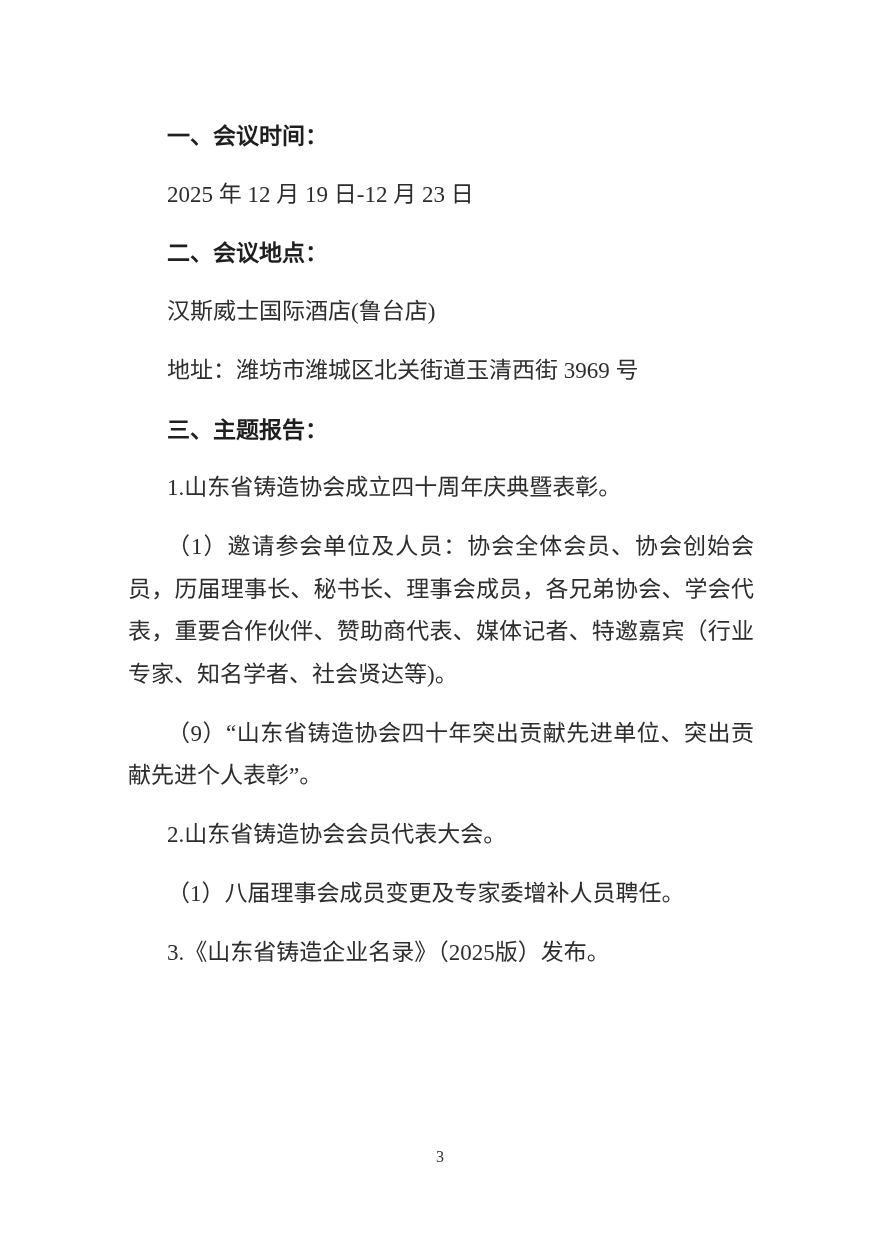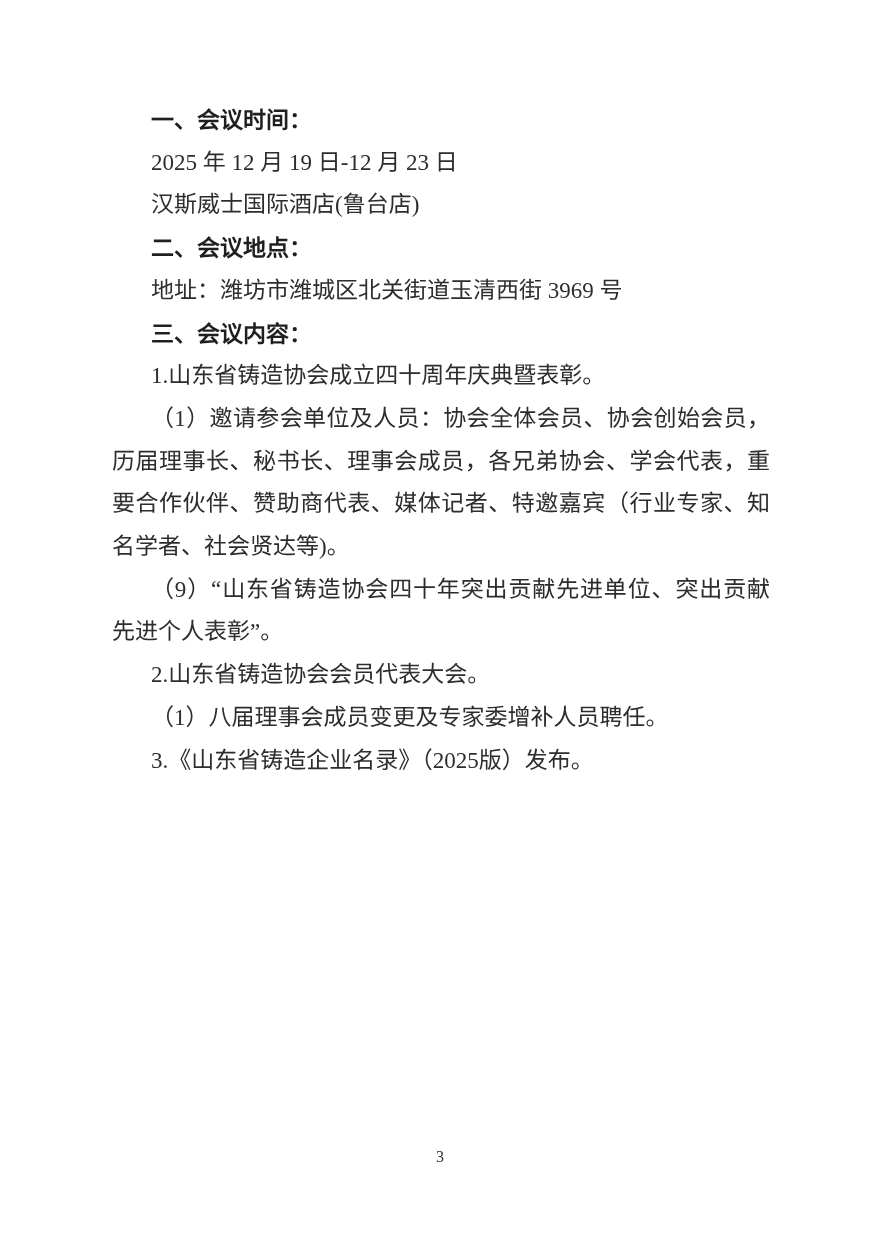--- a/index.html
+++ b/index.html
@@ -21,21 +21,21 @@
     height: 1245px;
     background: #ffffff;
   }
   .doc-body {
     position: absolute;
     left: 112px;
     top: 99px;
     width: 658px;
   }
   p.para {
-    margin: 0;
+    margin: 16px;
     padding: 0;
     font-family: "Liberation Serif", "DejaVu Serif", serif;
     font-size: 23px;
     line-height: 42.7px;
     color: #2d2d2d;
     text-align: justify;
     text-indent: 39px;
     word-break: normal;
     overflow-wrap: break-word;
   }
@@ -58,24 +58,24 @@
     color: #333333;
   }
 </style>
 </head>
 <body>
 
 <div class="page">
   <div class="doc-body">
       <p class="para heading">一、会议时间：</p>
       <p class="para body">2025 年 12 月 19 日-12 月 23 日</p>
+      <p class="para heading">二、会议地点：</p>
       <p class="para body">汉斯威士国际酒店(鲁台店)</p>
-      <p class="para heading">二、会议地点：</p>
       <p class="para body">地址：潍坊市潍城区北关街道玉清西街 3969 号</p>
-      <p class="para heading">三、会议内容：</p>
+      <p class="para heading">三、主题报告：</p>
       <p class="para body">1.山东省铸造协会成立四十周年庆典暨表彰。</p>
       <p class="para body">（1）邀请参会单位及人员：协会全体会员、协会创始会员，历届理事长、秘书长、理事会成员，各兄弟协会、学会代表，重要合作伙伴、赞助商代表、媒体记者、特邀嘉宾（行业专家、知名学者、社会贤达等)。</p>
       <p class="para body">（9）“山东省铸造协会四十年突出贡献先进单位、突出贡献先进个人表彰”。</p>
       <p class="para body">2.山东省铸造协会会员代表大会。</p>
       <p class="para body">（1）八届理事会成员变更及专家委增补人员聘任。</p>
       <p class="para body">3.《山东省铸造企业名录》（2025版）发布。</p>
     </div>
   <div class="page-footer">
     <span class="page-number">3</span>
   </div>

